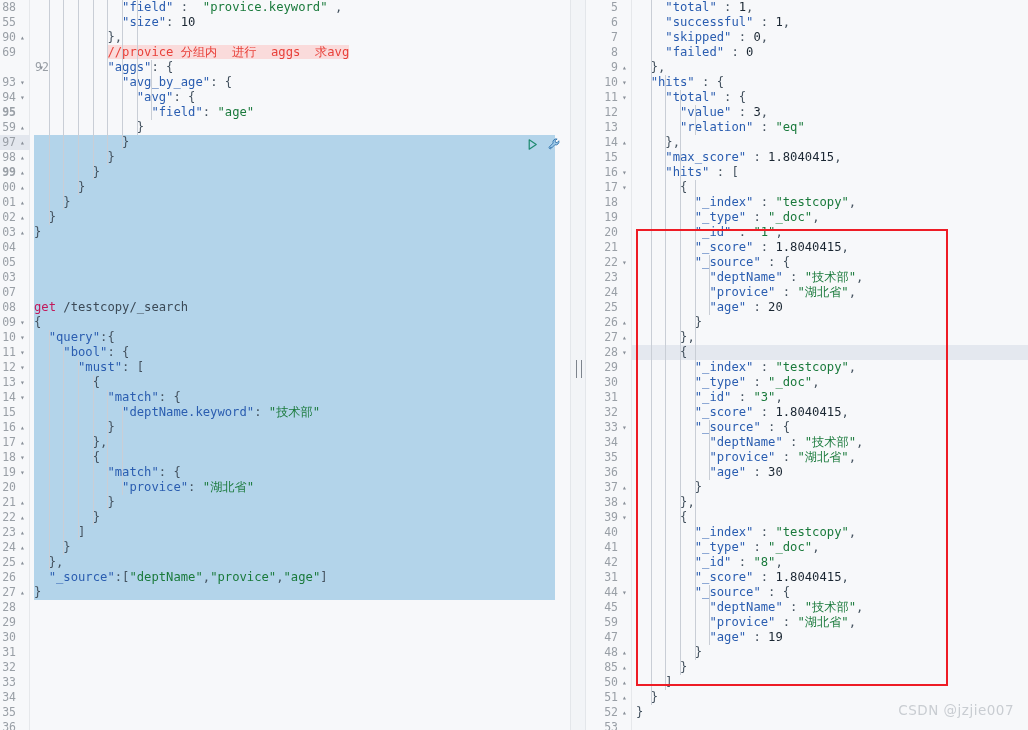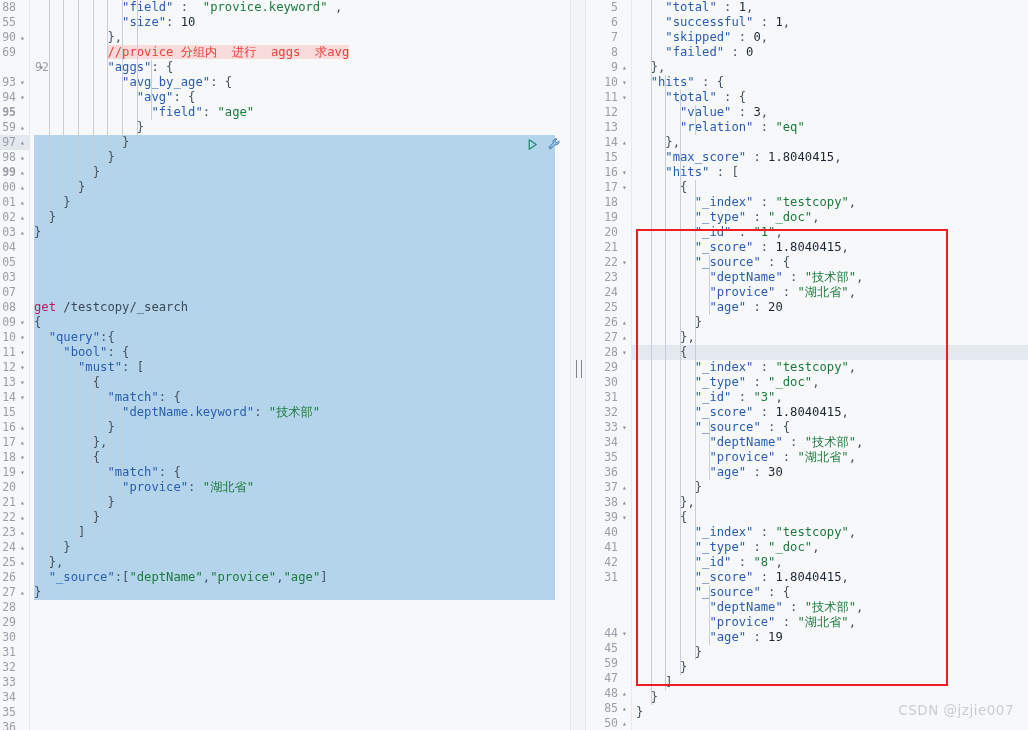--- a/index.html
+++ b/index.html
@@ -258,29 +258,29 @@
           <div class="ln" style="padding-right: 13px;"><span class="num">34</span></div>
           <div class="ln" style="padding-right: 13px;"><span class="num">35</span></div>
           <div class="ln" style="padding-right: 13px;"><span class="num">36</span></div>
           <div class="ln" style="padding-right: 13px;"><span class="num">37</span><span class="fold">▴</span></div>
           <div class="ln" style="padding-right: 13px;"><span class="num">38</span><span class="fold">▴</span></div>
           <div class="ln" style="padding-right: 13px;"><span class="num">39</span><span class="fold">▾</span></div>
           <div class="ln" style="padding-right: 13px;"><span class="num">40</span></div>
           <div class="ln" style="padding-right: 13px;"><span class="num">41</span></div>
           <div class="ln" style="padding-right: 13px;"><span class="num">42</span></div>
           <div class="ln" style="padding-right: 13px;"><span class="num">31</span></div>
-          <div class="ln" style="padding-right: 13px; margin-top: 41px;"><span class="num">44</span><span class="fold">▾</span></div>
+          <div class="ln" style="padding-right: 13px;"><span class="num">44</span><span class="fold">▾</span></div>
           <div class="ln" style="padding-right: 13px;"><span class="num">45</span></div>
           <div class="ln" style="padding-right: 13px;"><span class="num">59</span></div>
           <div class="ln" style="padding-right: 13px;"><span class="num">47</span></div>
           <div class="ln" style="padding-right: 13px;"><span class="num">48</span><span class="fold">▴</span></div>
           <div class="ln" style="padding-right: 13px;"><span class="num">85</span><span class="fold">▴</span></div>
           <div class="ln" style="padding-right: 13px;"><span class="num">50</span><span class="fold">▴</span></div>
           <div class="ln" style="padding-right: 13px;"><span class="num">51</span><span class="fold">▴</span></div>
-          <div class="ln" style="padding-right: 13px;"><span class="num">81</span><span class="fold">▴</span></div>
+          <div class="ln" style="padding-right: 13px;"><span class="num">52</span><span class="fold">▴</span></div>
           <div class="ln" style="padding-right: 13px;"><span class="num">53</span></div>
         </div>
     </div>
     <div class="code" id="right-code"><div class="row">    <span class="k-key">"total"</span> <span class="k-punc">:</span> <span class="k-num">1</span><span class="k-punc">,</span></div><div class="row">    <span class="k-key">"successful"</span> <span class="k-punc">:</span> <span class="k-num">1</span><span class="k-punc">,</span></div><div class="row">    <span class="k-key">"skipped"</span> <span class="k-punc">:</span> <span class="k-num">0</span><span class="k-punc">,</span></div><div class="row">    <span class="k-key">"failed"</span> <span class="k-punc">:</span> <span class="k-num">0</span></div><div class="row">  <span class="k-punc">}</span><span class="k-punc">,</span></div><div class="row">  <span class="k-key">"hits"</span> <span class="k-punc">:</span> <span class="k-punc">{</span></div><div class="row">    <span class="k-key">"total"</span> <span class="k-punc">:</span> <span class="k-punc">{</span></div><div class="row">      <span class="k-key">"value"</span> <span class="k-punc">:</span> <span class="k-num">3</span><span class="k-punc">,</span></div><div class="row">      <span class="k-key">"relation"</span> <span class="k-punc">:</span> <span class="k-str">"eq"</span></div><div class="row">    <span class="k-punc">}</span><span class="k-punc">,</span></div><div class="row">    <span class="k-key">"max_score"</span> <span class="k-punc">:</span> <span class="k-num">1.8040415</span><span class="k-punc">,</span></div><div class="row">    <span class="k-key">"hits"</span> <span class="k-punc">:</span> <span class="k-punc">[</span></div><div class="row">      <span class="k-punc">{</span></div><div class="row">        <span class="k-key">"_index"</span> <span class="k-punc">:</span> <span class="k-str">"testcopy"</span><span class="k-punc">,</span></div><div class="row">        <span class="k-key">"_type"</span> <span class="k-punc">:</span> <span class="k-str">"_doc"</span><span class="k-punc">,</span></div><div class="row">        <span class="k-key">"_id"</span> <span class="k-punc">:</span> <span class="k-str">"1"</span><span class="k-punc">,</span></div><div class="row">        <span class="k-key">"_score"</span> <span class="k-punc">:</span> <span class="k-num">1.8040415</span><span class="k-punc">,</span></div><div class="row">        <span class="k-key">"_source"</span> <span class="k-punc">:</span> <span class="k-punc">{</span></div><div class="row">          <span class="k-key">"deptName"</span> <span class="k-punc">:</span> <span class="k-str">"技术部"</span><span class="k-punc">,</span></div><div class="row">          <span class="k-key">"provice"</span> <span class="k-punc">:</span> <span class="k-str">"湖北省"</span><span class="k-punc">,</span></div><div class="row">          <span class="k-key">"age"</span> <span class="k-punc">:</span> <span class="k-num">20</span></div><div class="row">        <span class="k-punc">}</span></div><div class="row">      <span class="k-punc">}</span><span class="k-punc">,</span></div><div class="row">      <span class="k-punc">{</span></div><div class="row">        <span class="k-key">"_index"</span> <span class="k-punc">:</span> <span class="k-str">"testcopy"</span><span class="k-punc">,</span></div><div class="row">        <span class="k-key">"_type"</span> <span class="k-punc">:</span> <span class="k-str">"_doc"</span><span class="k-punc">,</span></div><div class="row">        <span class="k-key">"_id"</span> <span class="k-punc">:</span> <span class="k-str">"3"</span><span class="k-punc">,</span></div><div class="row">        <span class="k-key">"_score"</span> <span class="k-punc">:</span> <span class="k-num">1.8040415</span><span class="k-punc">,</span></div><div class="row">        <span class="k-key">"_source"</span> <span class="k-punc">:</span> <span class="k-punc">{</span></div><div class="row">          <span class="k-key">"deptName"</span> <span class="k-punc">:</span> <span class="k-str">"技术部"</span><span class="k-punc">,</span></div><div class="row">          <span class="k-key">"provice"</span> <span class="k-punc">:</span> <span class="k-str">"湖北省"</span><span class="k-punc">,</span></div><div class="row">          <span class="k-key">"age"</span> <span class="k-punc">:</span> <span class="k-num">30</span></div><div class="row">        <span class="k-punc">}</span></div><div class="row">      <span class="k-punc">}</span><span class="k-punc">,</span></div><div class="row">      <span class="k-punc">{</span></div><div class="row">        <span class="k-key">"_index"</span> <span class="k-punc">:</span> <span class="k-str">"testcopy"</span><span class="k-punc">,</span></div><div class="row">        <span class="k-key">"_type"</span> <span class="k-punc">:</span> <span class="k-str">"_doc"</span><span class="k-punc">,</span></div><div class="row">        <span class="k-key">"_id"</span> <span class="k-punc">:</span> <span class="k-str">"8"</span><span class="k-punc">,</span></div><div class="row">        <span class="k-key">"_score"</span> <span class="k-punc">:</span> <span class="k-num">1.8040415</span><span class="k-punc">,</span></div><div class="row">        <span class="k-key">"_source"</span> <span class="k-punc">:</span> <span class="k-punc">{</span></div><div class="row">          <span class="k-key">"deptName"</span> <span class="k-punc">:</span> <span class="k-str">"技术部"</span><span class="k-punc">,</span></div><div class="row">          <span class="k-key">"provice"</span> <span class="k-punc">:</span> <span class="k-str">"湖北省"</span><span class="k-punc">,</span></div><div class="row">          <span class="k-key">"age"</span> <span class="k-punc">:</span> <span class="k-num">19</span></div><div class="row">        <span class="k-punc">}</span></div><div class="row">      <span class="k-punc">}</span></div><div class="row">    <span class="k-punc">]</span></div><div class="row">  <span class="k-punc">}</span></div><div class="row"><span class="k-punc">}</span></div><div class="row">&nbsp;</div><div class="guide" style="left: 14.68px; top: 0px; bottom: auto; height: 705px;"></div><div class="guide" style="left: 29.36px; top: 75px; bottom: auto; height: 615px;"></div><div class="guide" style="left: 44.04px; top: 90px; bottom: auto; height: 585px;"></div><div class="guide" style="left: 44.04px; top: 165px; bottom: auto; height: 510px;"></div><div class="guide" style="left: 58.72px; top: 105px; bottom: auto; height: 30px;"></div><div class="guide" style="left: 58.72px; top: 180px; bottom: auto; height: 480px;"></div><div class="guide" style="left: 73.4px; top: 255px; bottom: auto; height: 60px;"></div><div class="guide" style="left: 73.4px; top: 420px; bottom: auto; height: 60px;"></div><div class="guide" style="left: 73.4px; top: 585px; bottom: auto; height: 60px;"></div></div>
   </div>
 
   <div id="redbox" style="border-color: rgb(238, 28, 37); left: 636px; top: 229px; width: 312px; height: 457px;"></div>
 
   <div id="watermark">CSDN @jzjie007</div>
 

